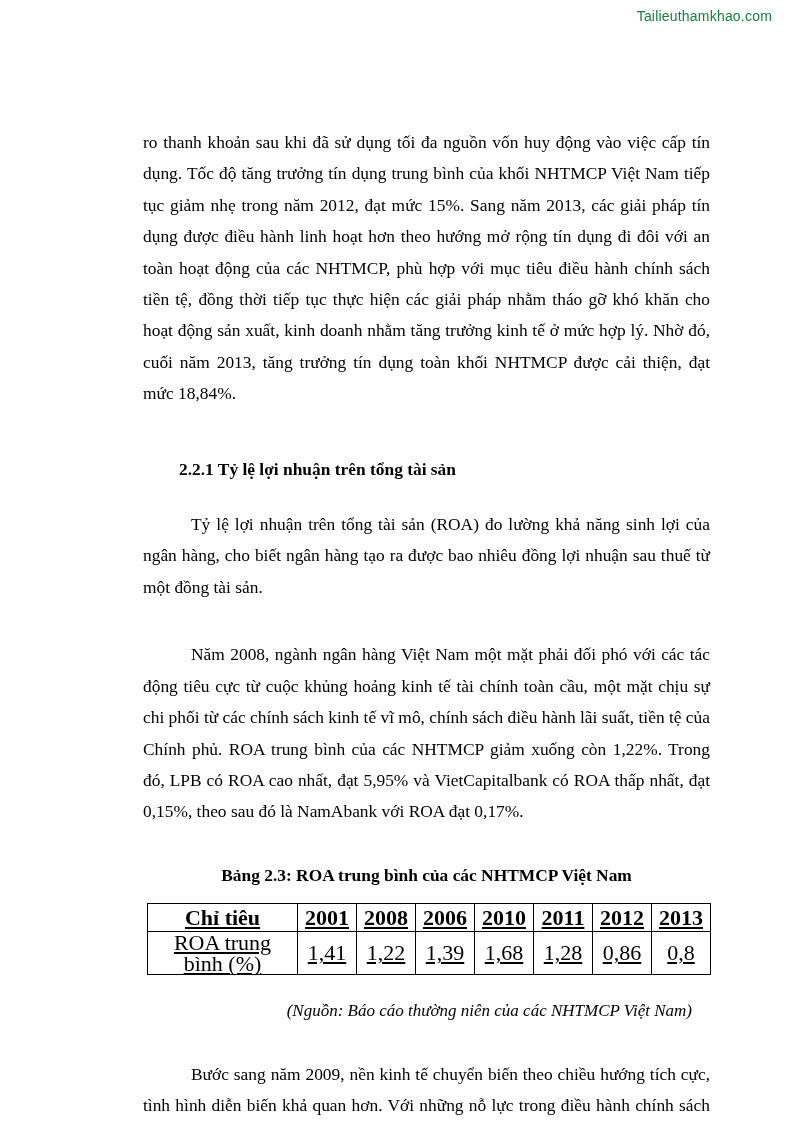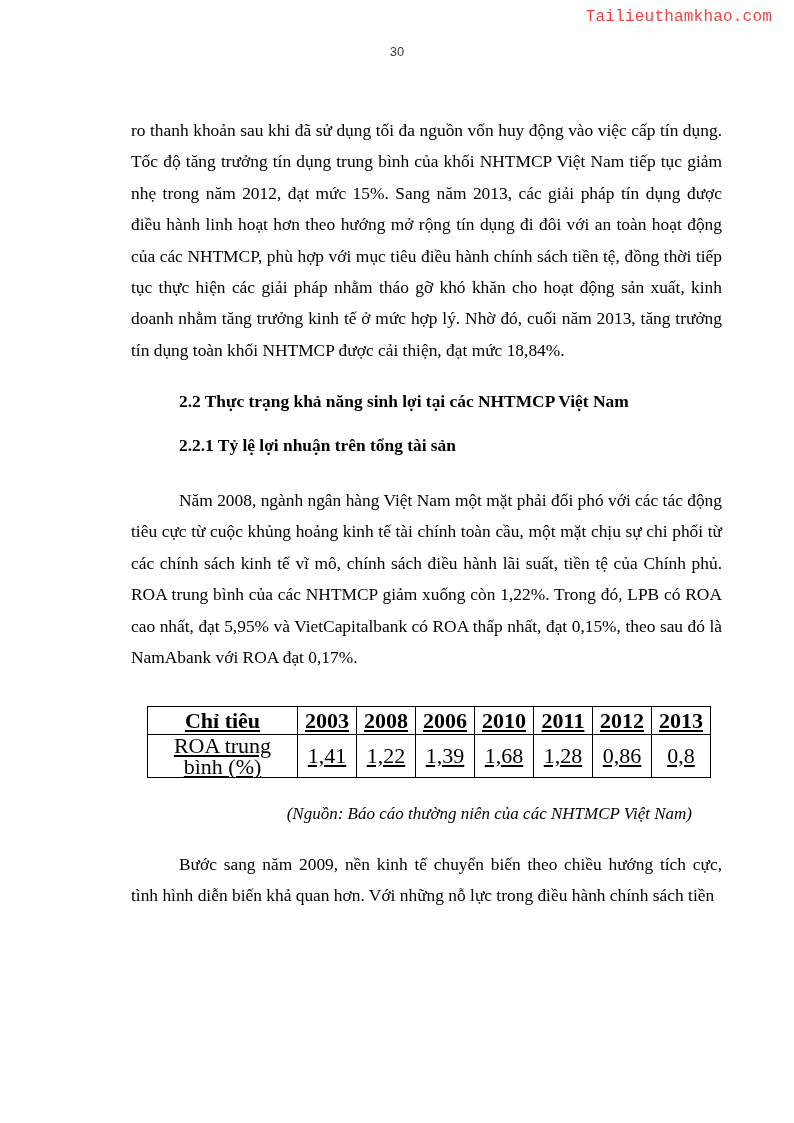--- a/index.html
+++ b/index.html
@@ -16,44 +16,44 @@
     width: 794px;
     height: 1123px;
     background: #ffffff;
     overflow: hidden;
     box-sizing: border-box;
   }
   .watermark {
     position: absolute;
     top: 8px;
     right: 22px;
-    font-family: Liberation Mono, monospace;
-    font-size: 16px;
-    color: #ef4444;
+    font-family: Liberation Sans, sans-serif;
+    font-size: 14px;
+    color: #15803d;
     letter-spacing: 0.2px;
     user-select: none;
   }
   .page-number {
     position: absolute;
     top: 44px;
     left: 0;
     width: 794px;
     text-align: center;
     font-family: "Liberation Sans", "DejaVu Sans", sans-serif;
     font-size: 13px;
     color: #3a3a3a;
   }
   .content {
     position: absolute;
     left: 131px;
     top: 115px;
     width: 591px;
   }
   p.body {
-    margin: 0;
+    margin: 12px;
     font-size: 17.4px;
     line-height: 31.4px;
     text-align: justify;
     text-justify: inter-word;
     hyphens: none;
   }
   p.body.indent {
     text-indent: 48px;
   }
   p.body.cont {
@@ -121,52 +121,52 @@
     padding-right: 22px;
   }
 </style>
 </head>
 <body>
 
 <div class="page">
 
   <div class="watermark">Tailieuthamkhao.com</div>
 
-  <div class="page-number">30</div>
 
   <div class="content">
 
     <p class="body cont">ro thanh khoản sau khi đã sử dụng tối đa nguồn vốn huy động vào việc cấp tín dụng. Tốc độ tăng trưởng tín dụng trung bình của khối NHTMCP Việt Nam tiếp tục giảm nhẹ trong năm 2012, đạt mức 15%. Sang năm 2013, các giải pháp tín dụng được điều hành linh hoạt hơn theo hướng mở rộng tín dụng đi đôi với an toàn hoạt động của các NHTMCP, phù hợp với mục tiêu điều hành chính sách tiền tệ, đồng thời tiếp tục thực hiện các giải pháp nhằm tháo gỡ khó khăn cho hoạt động sản xuất, kinh doanh nhằm tăng trưởng kinh tế ở mức hợp lý. Nhờ đó, cuối năm 2013, tăng trưởng tín dụng toàn khối NHTMCP được cải thiện, đạt mức 18,84%.</p>
 
     <div class="spacer-md"></div>
 
-    <h2 class="heading">2.2 Thực trạng khả năng sinh lợi tại các NHTMCP Việt Nam</h2>
 
     <div class="spacer-sm"></div>
 
     <h3 class="heading">2.2.1 Tỷ lệ lợi nhuận trên tổng tài sản</h3>
 
     <div class="spacer-sm"></div>
 
+    <p class="body indent">Tỷ lệ lợi nhuận trên tổng tài sản (ROA) đo lường khả năng sinh lợi của ngân hàng, cho biết ngân hàng tạo ra được bao nhiêu đồng lợi nhuận sau thuế từ một đồng tài sản.</p>
 
     <div class="spacer-sm"></div>
 
     <p class="body indent">Năm 2008, ngành ngân hàng Việt Nam một mặt phải đối phó với các tác động tiêu cực từ cuộc khủng hoảng kinh tế tài chính toàn cầu, một mặt chịu sự chi phối từ các chính sách kinh tế vĩ mô, chính sách điều hành lãi suất, tiền tệ của Chính phủ. ROA trung bình của các NHTMCP giảm xuống còn 1,22%. Trong đó, LPB có ROA cao nhất, đạt 5,95% và VietCapitalbank có ROA thấp nhất, đạt 0,15%, theo sau đó là NamAbank với ROA đạt 0,17%.</p>
 
     <div class="spacer-md"></div>
 
+    <p class="table-caption">Bảng 2.3: ROA trung bình của các NHTMCP Việt Nam</p>
 
     <div class="spacer-sm"></div>
 
     <div class="table-wrap">
       <table class="roa">
         <thead>
           <tr>
             <th class="col-label">Chỉ tiêu</th>
-            <th class="col-year">2003</th>
+            <th class="col-year">2001</th>
             <th class="col-year">2008</th>
             <th class="col-year">2006</th>
             <th class="col-year">2010</th>
             <th class="col-year">2011</th>
             <th class="col-year">2012</th>
             <th class="col-year">2013</th>
           </tr>
         </thead>
         <tbody>
           <tr>

